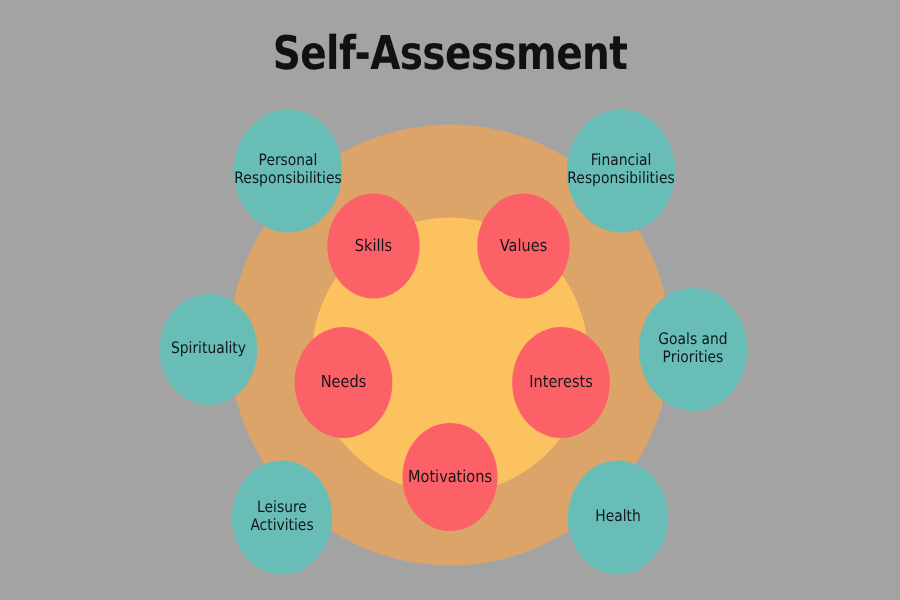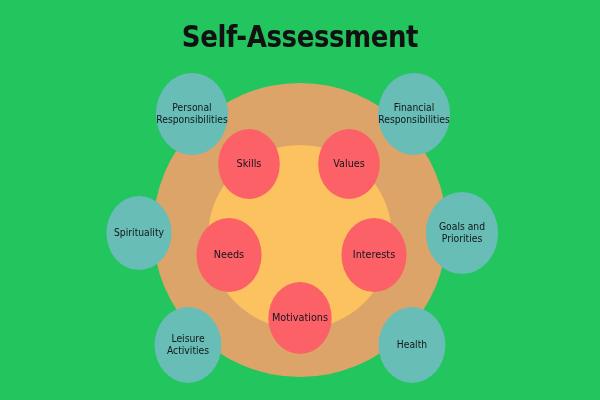--- a/index.html
+++ b/index.html
@@ -10,21 +10,21 @@
     width: 600px;
     height: 400px;
     background: #ffffff;
     font-family: "Liberation Sans", sans-serif;
     overflow: hidden;
   }
   #canvas {
     position: relative;
     width: 600px;
     height: 400px;
-    background: #22c55e;
+    background: #a3a3a3;
   }
   .page-title {
     position: absolute;
     left: 0;
     top: 18px;
     width: 600px;
     text-align: center;
     font-family: "DejaVu Sans", sans-serif;
     font-size: 31px;
     font-weight: bold;

